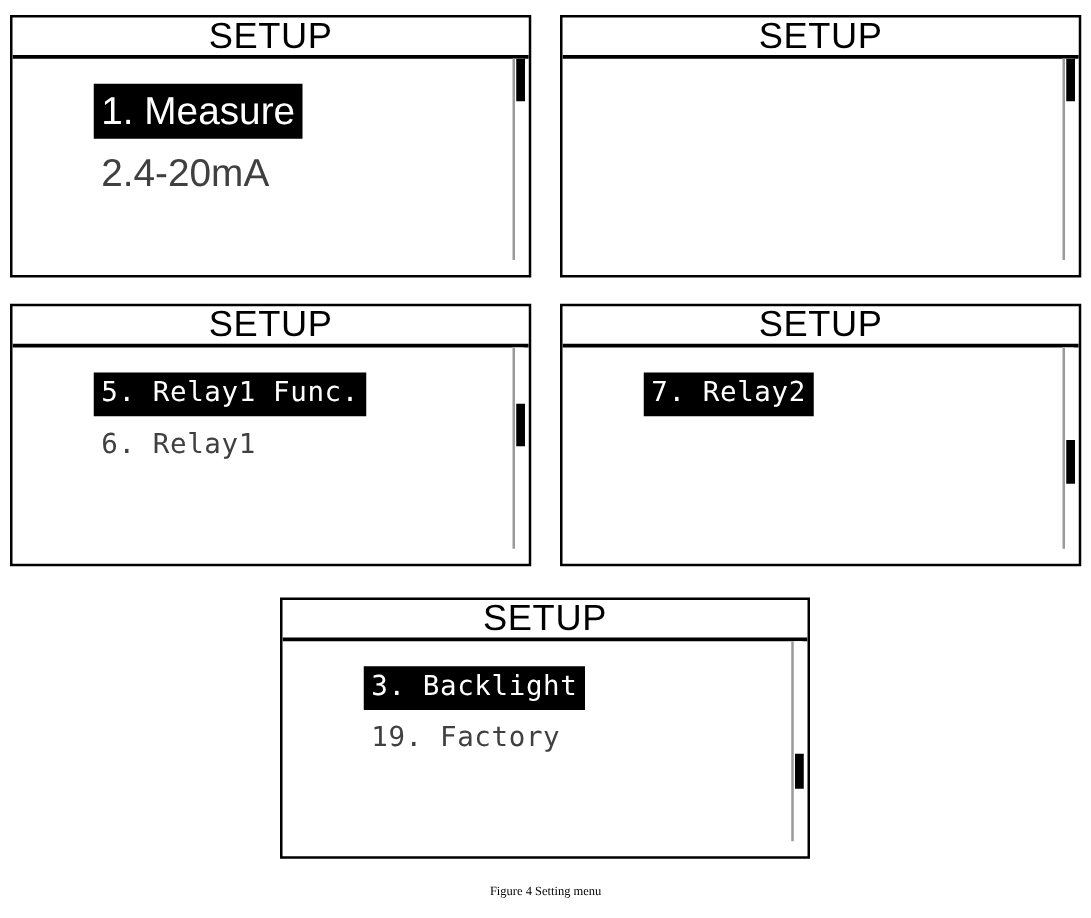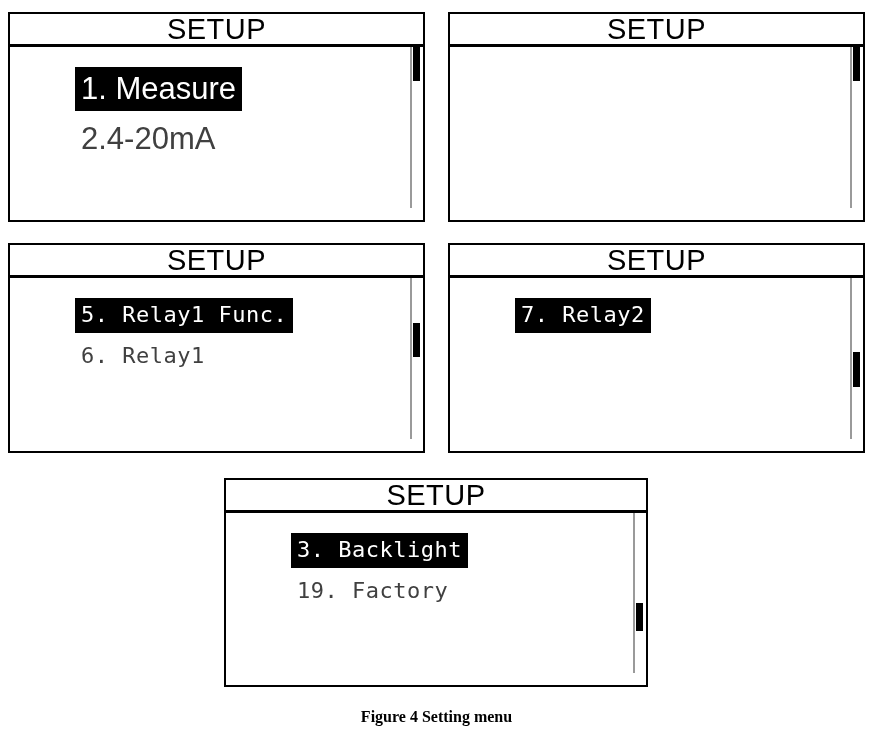--- a/index.html
+++ b/index.html
@@ -104,22 +104,22 @@
     background: #000000;
   }
 
   
   .caption {
     position: absolute;
     left: 0;
     right: 0;
     text-align: center;
     font-family: "Liberation Serif", serif;
-    font-weight: bold;
-    font-size: 16px;
+    font-weight: normal;
+    font-size: 10px;
     color: #000000;
   }
 </style>
 </head>
 <body>
 
 <div id="stage">
     <div class="panel font-sans" style="left: 8px; top: 12px; width: 417px; height: 210px;">
       <div class="panel-header">
         <div class="panel-title">SETUP</div>

